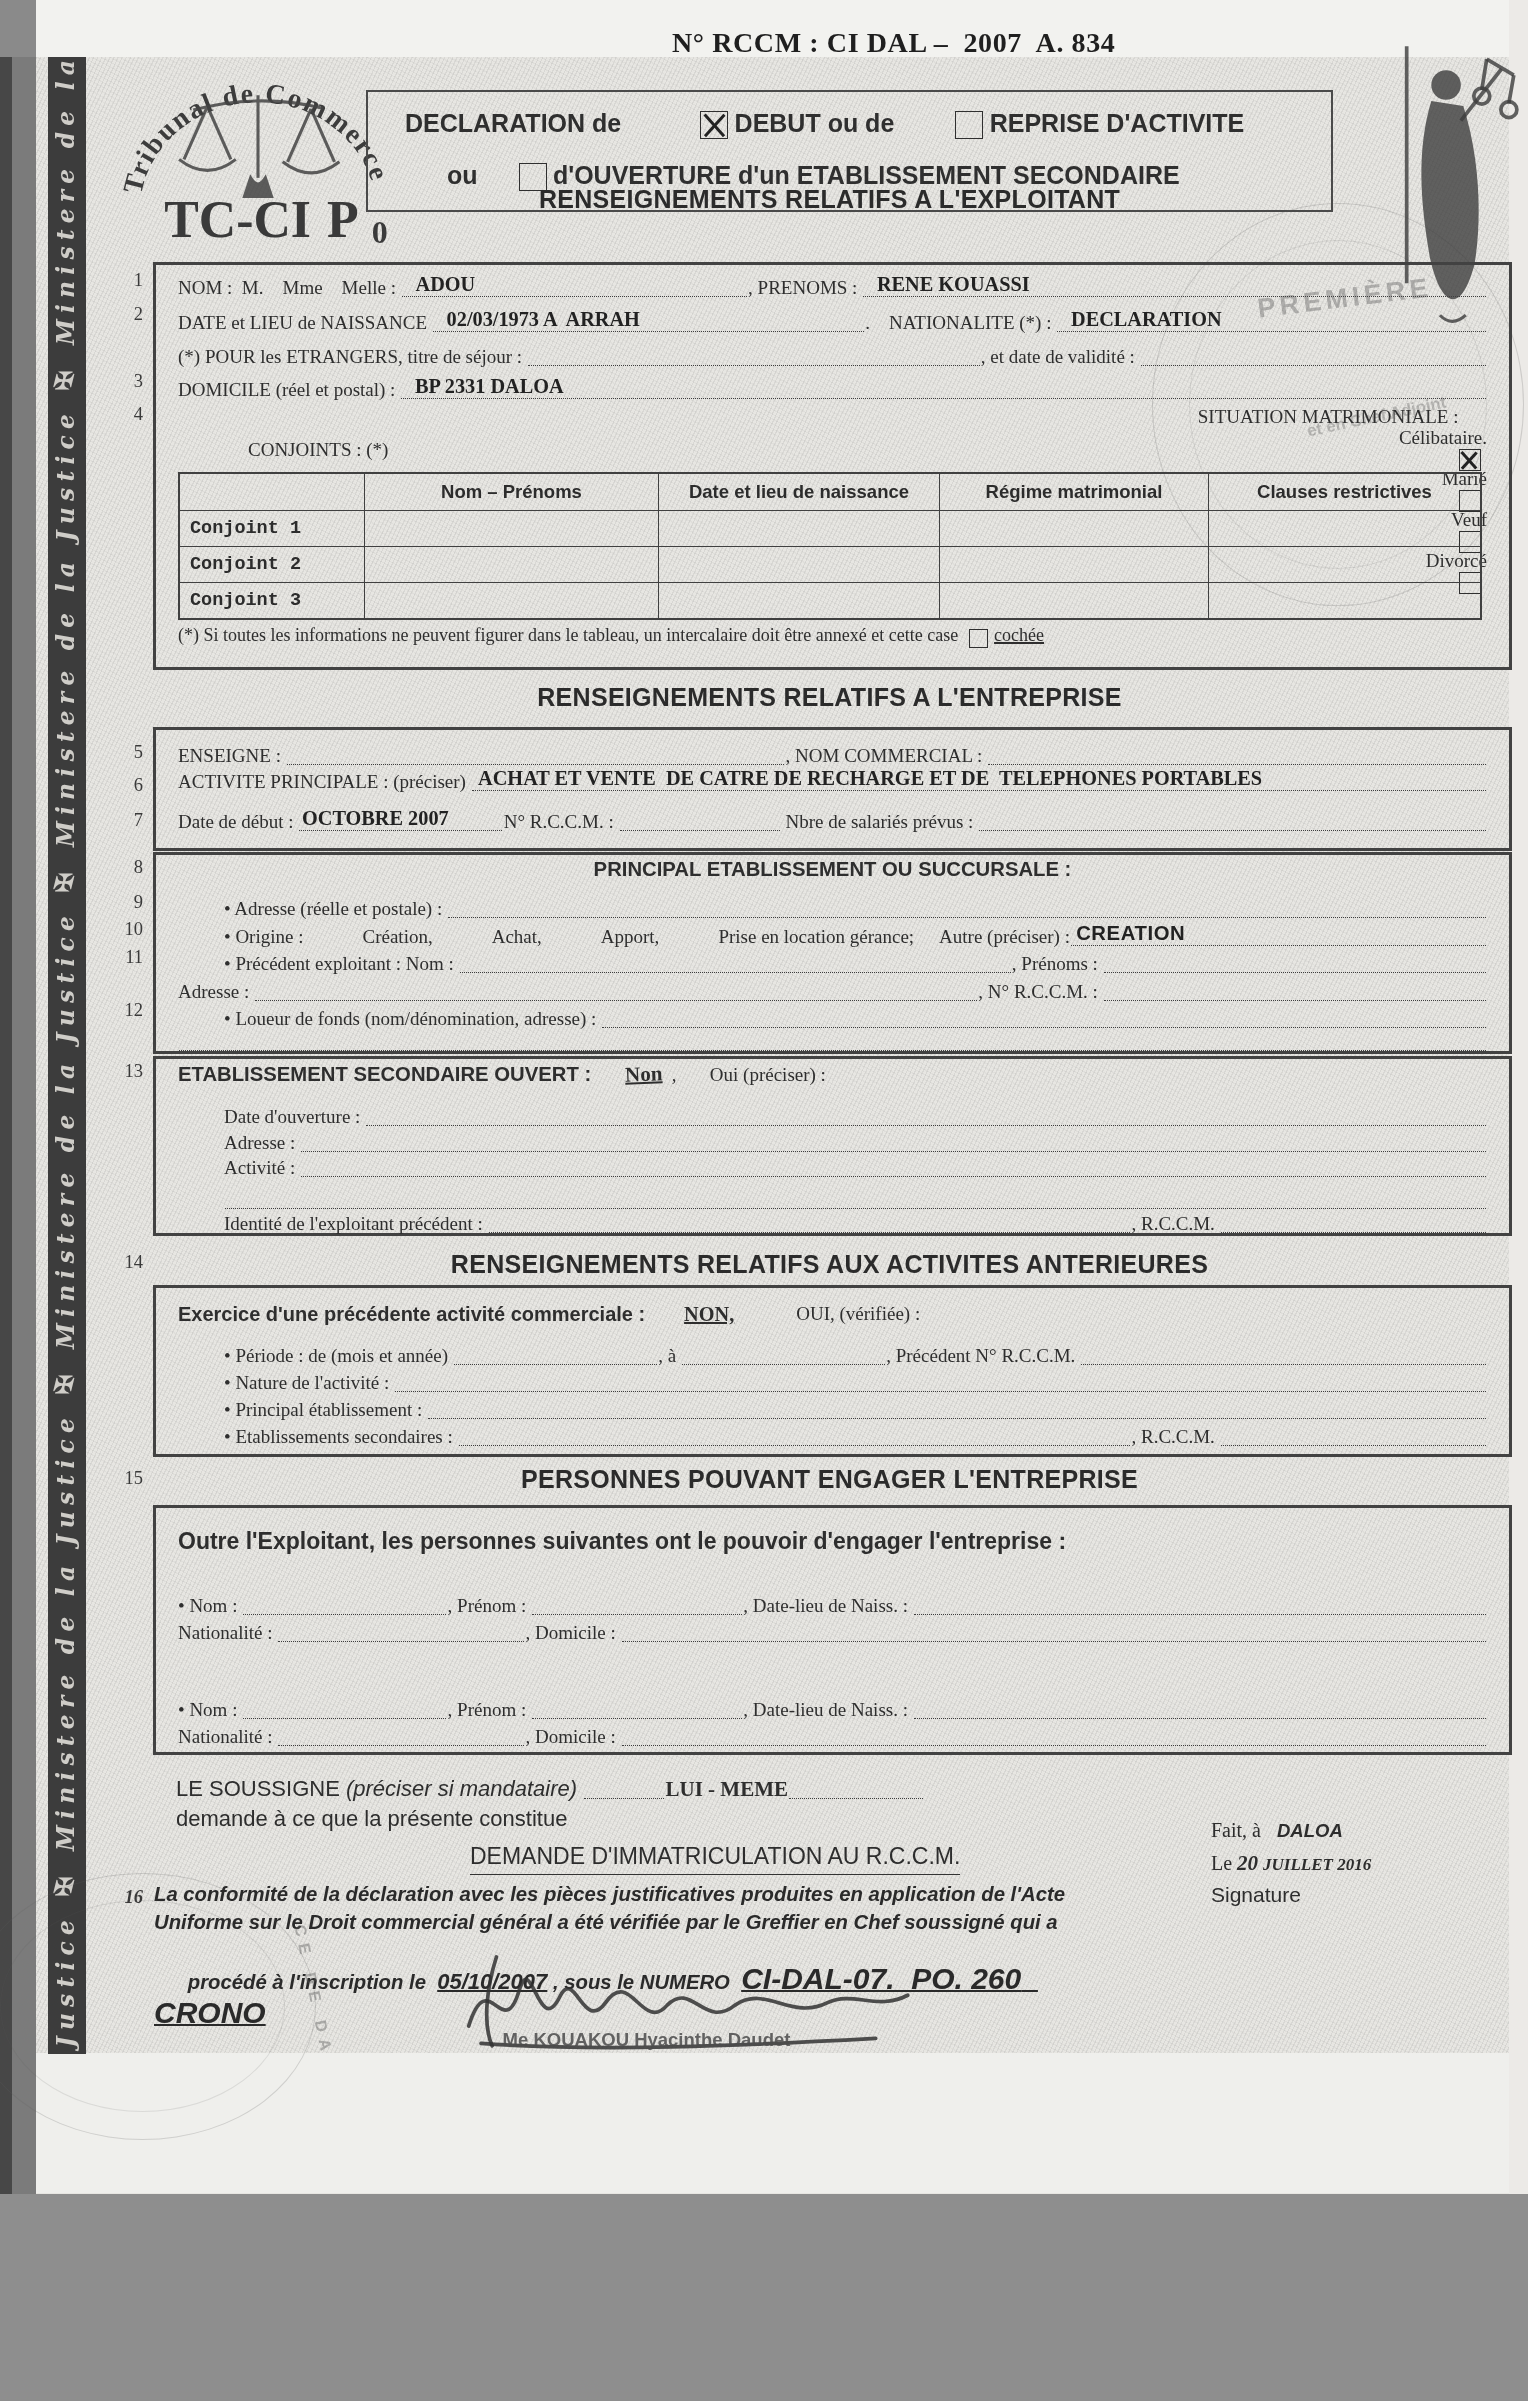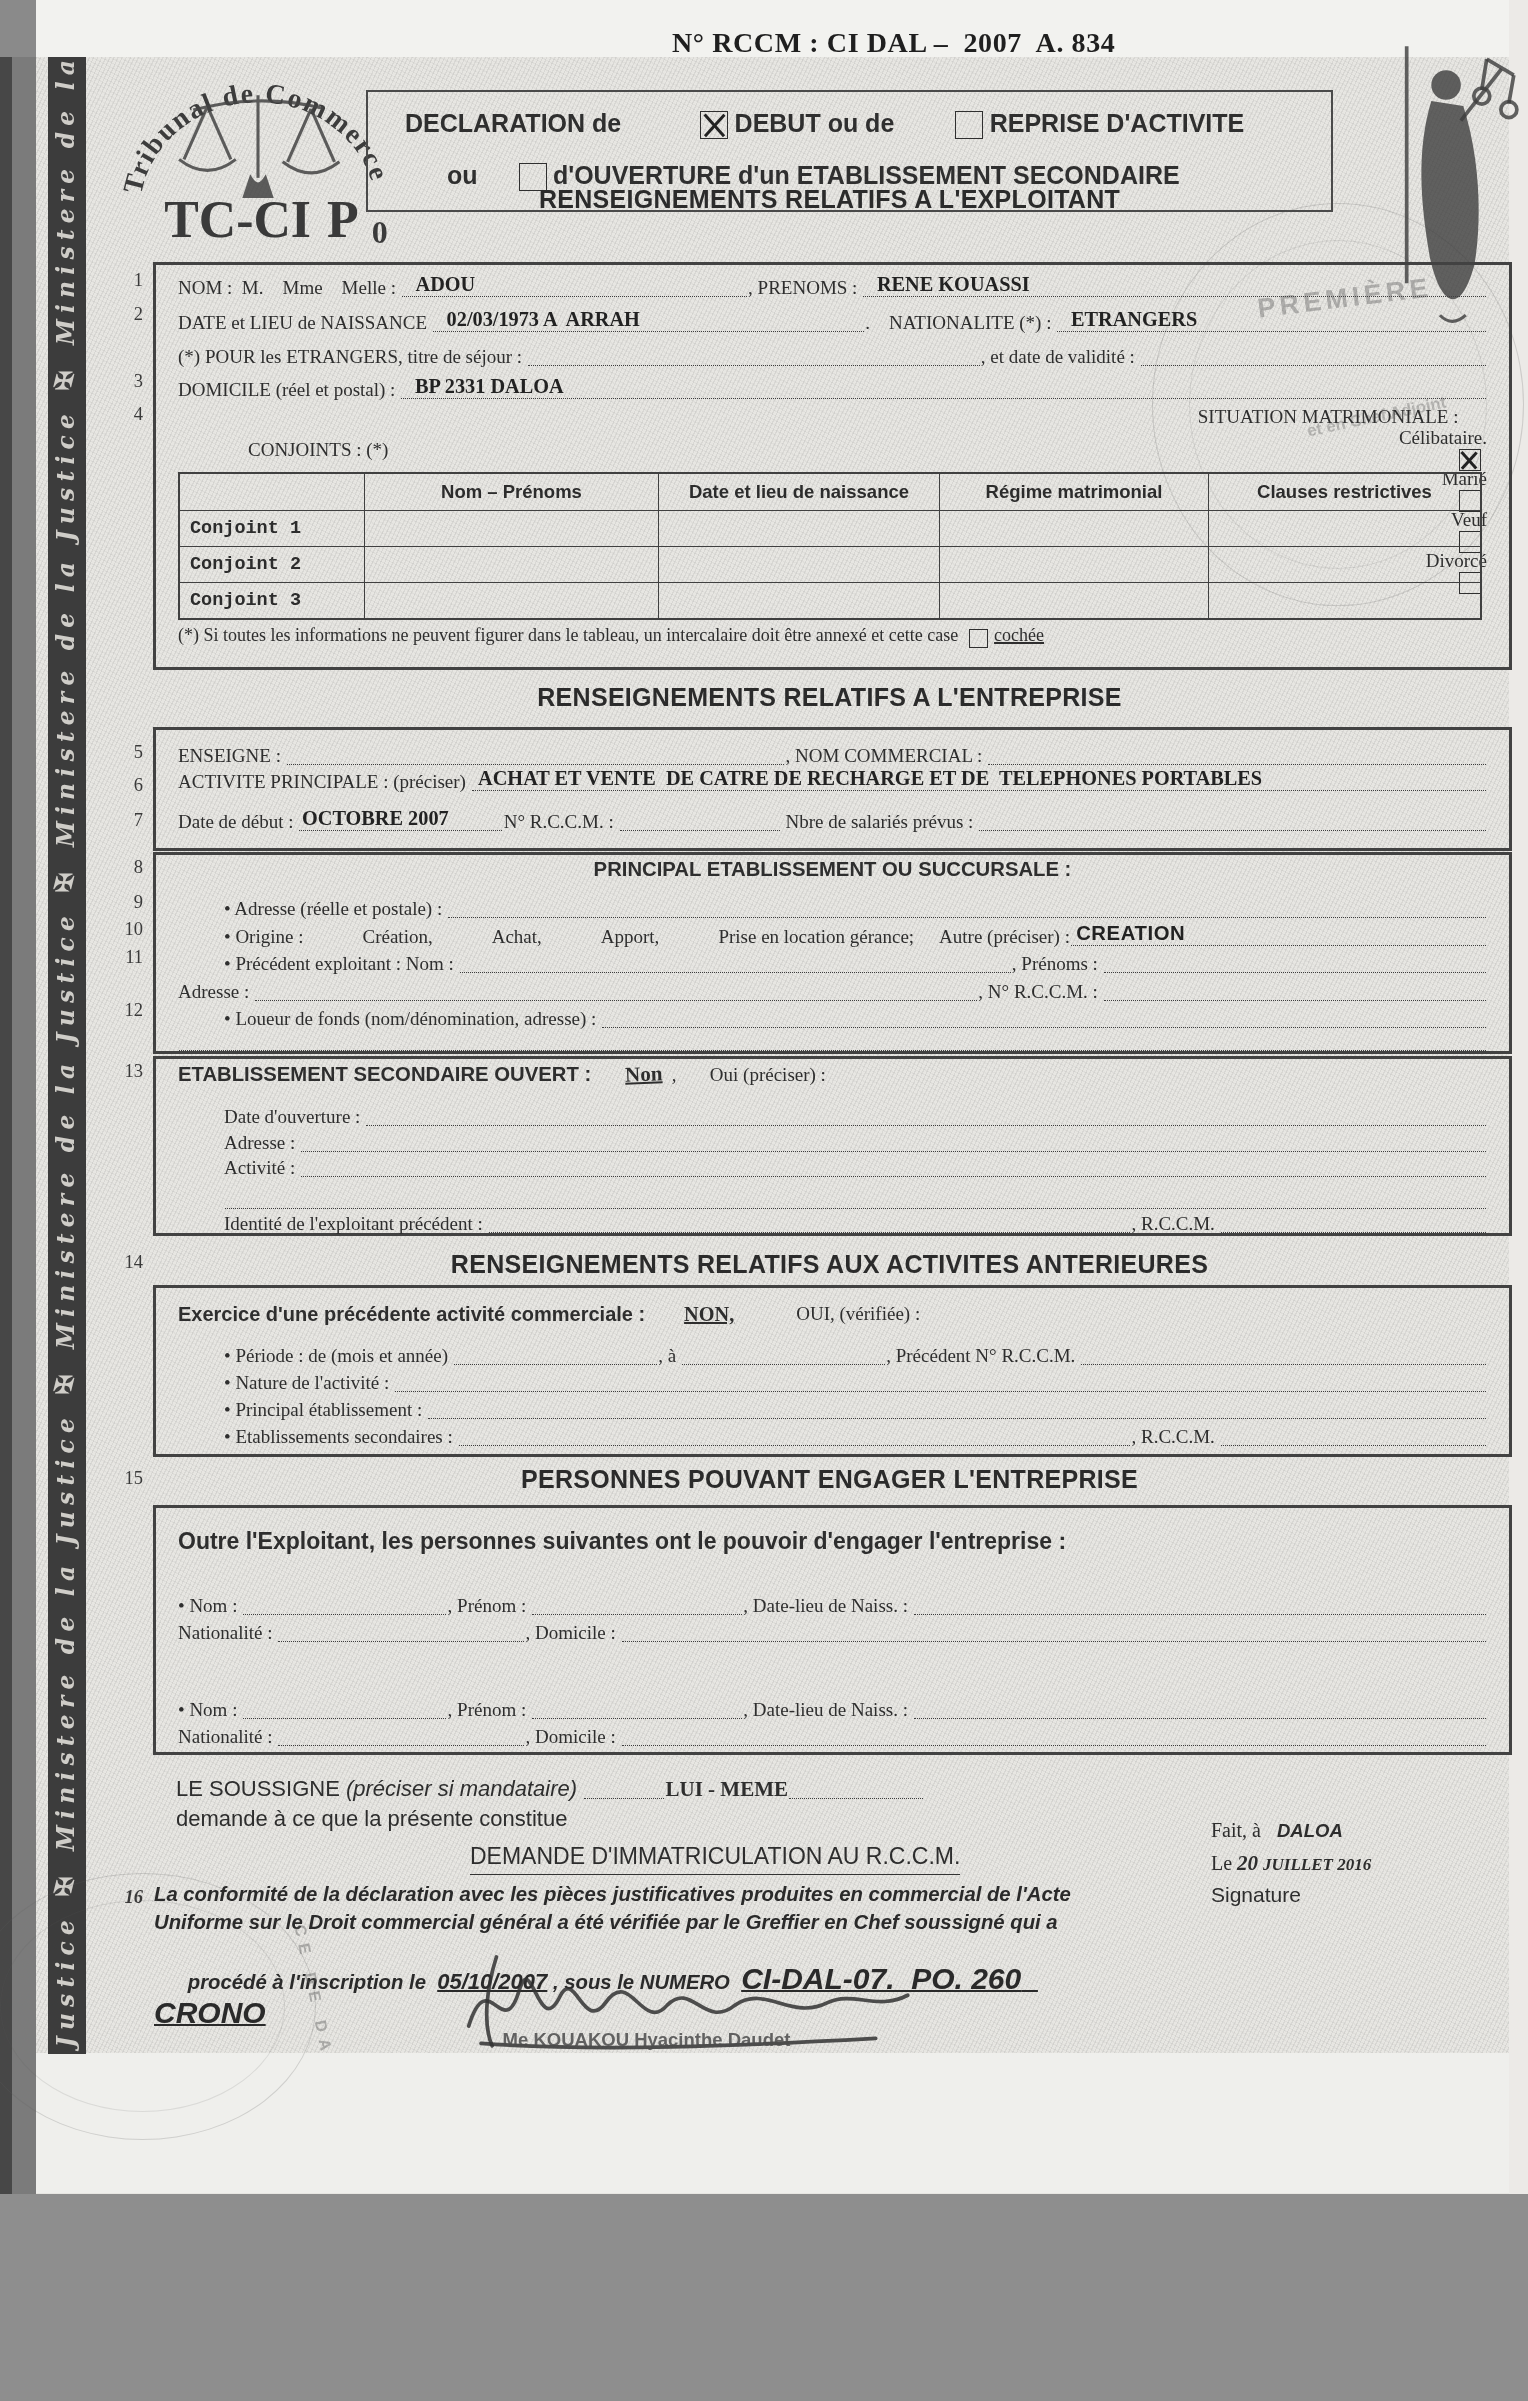--- a/index.html
+++ b/index.html
@@ -175,21 +175,21 @@
         <span class="v">RENE KOUASSI</span>
       </span>
     </div>
     <div class="line" style="top:41px;">
       <span class="lab">DATE et LIEU de NAISSANCE </span>
       <span class="df dfx" style="width:431px;">
         <span class="v">02/03/1973 A  ARRAH</span>
       </span>
       <span class="lab">.    NATIONALITE (*) : </span>
       <span class="df">
-        <span class="v">ETRANGERS</span>
+        <span class="v">DECLARATION</span>
       </span>
     </div>
     <div class="line" style="top:75px;">
       <span class="lab">(*) POUR les ETRANGERS, titre de séjour : </span>
       <span class="df"></span>
       <span class="lab">, et date de validité : </span>
       <span class="df dfx" style="width:345px;"></span>
     </div>
     <div class="line" style="top:108px;align-items:flex-end;">
       <span class="lab">DOMICILE (réel et postal) : </span>
@@ -434,21 +434,21 @@
     <span class="sans bold it" style="font-size:18.5px;margin-left:11px;">DALOA</span>
   </div>
   <div class="abs" style="left:1211px;top:1851px;font-size:20px;">
     <span>Le </span>
     <span class="bold it" style="font-size:21px;">20</span>
     <span class="bold it" style="font-size:17px;"> JUILLET 2016</span>
   </div>
   <div class="abs sans" style="left:1211px;top:1883px;font-size:21px;">Signature</div>
 
   <div class="abs sans bold it" style="left:154px;top:1883px;width:974px;font-size:20.3px;color:#2a2a2a;">
-    <div>La conformité de la déclaration avec les pièces justificatives produites en commercial de l'Acte</div>
+    <div>La conformité de la déclaration avec les pièces justificatives produites en application de l'Acte</div>
     <div style="margin-top:5px;">Uniforme sur le Droit commercial général a été vérifiée par le Greffier en Chef soussigné qui a</div>
     <div style="margin-top:5px;white-space:pre-wrap;">
       <span>procédé à l'inscription le  </span><span class="und" style="font-size:22px;">05/10/2007</span><span> , sous le NUMERO  </span><span class="und" style="font-size:30px;">CI-DAL-07.  PO. 260  CRONO</span>
     </div>
   </div>
 
   <div class="sigwrap">
     <svg width="518" height="105" viewBox="0 0 840 170">
       <g stroke="rgba(50,50,50,0.85)" stroke-width="6" fill="none" stroke-linecap="round">
         <path d="M85 8 C70 55 62 115 78 152"></path>

